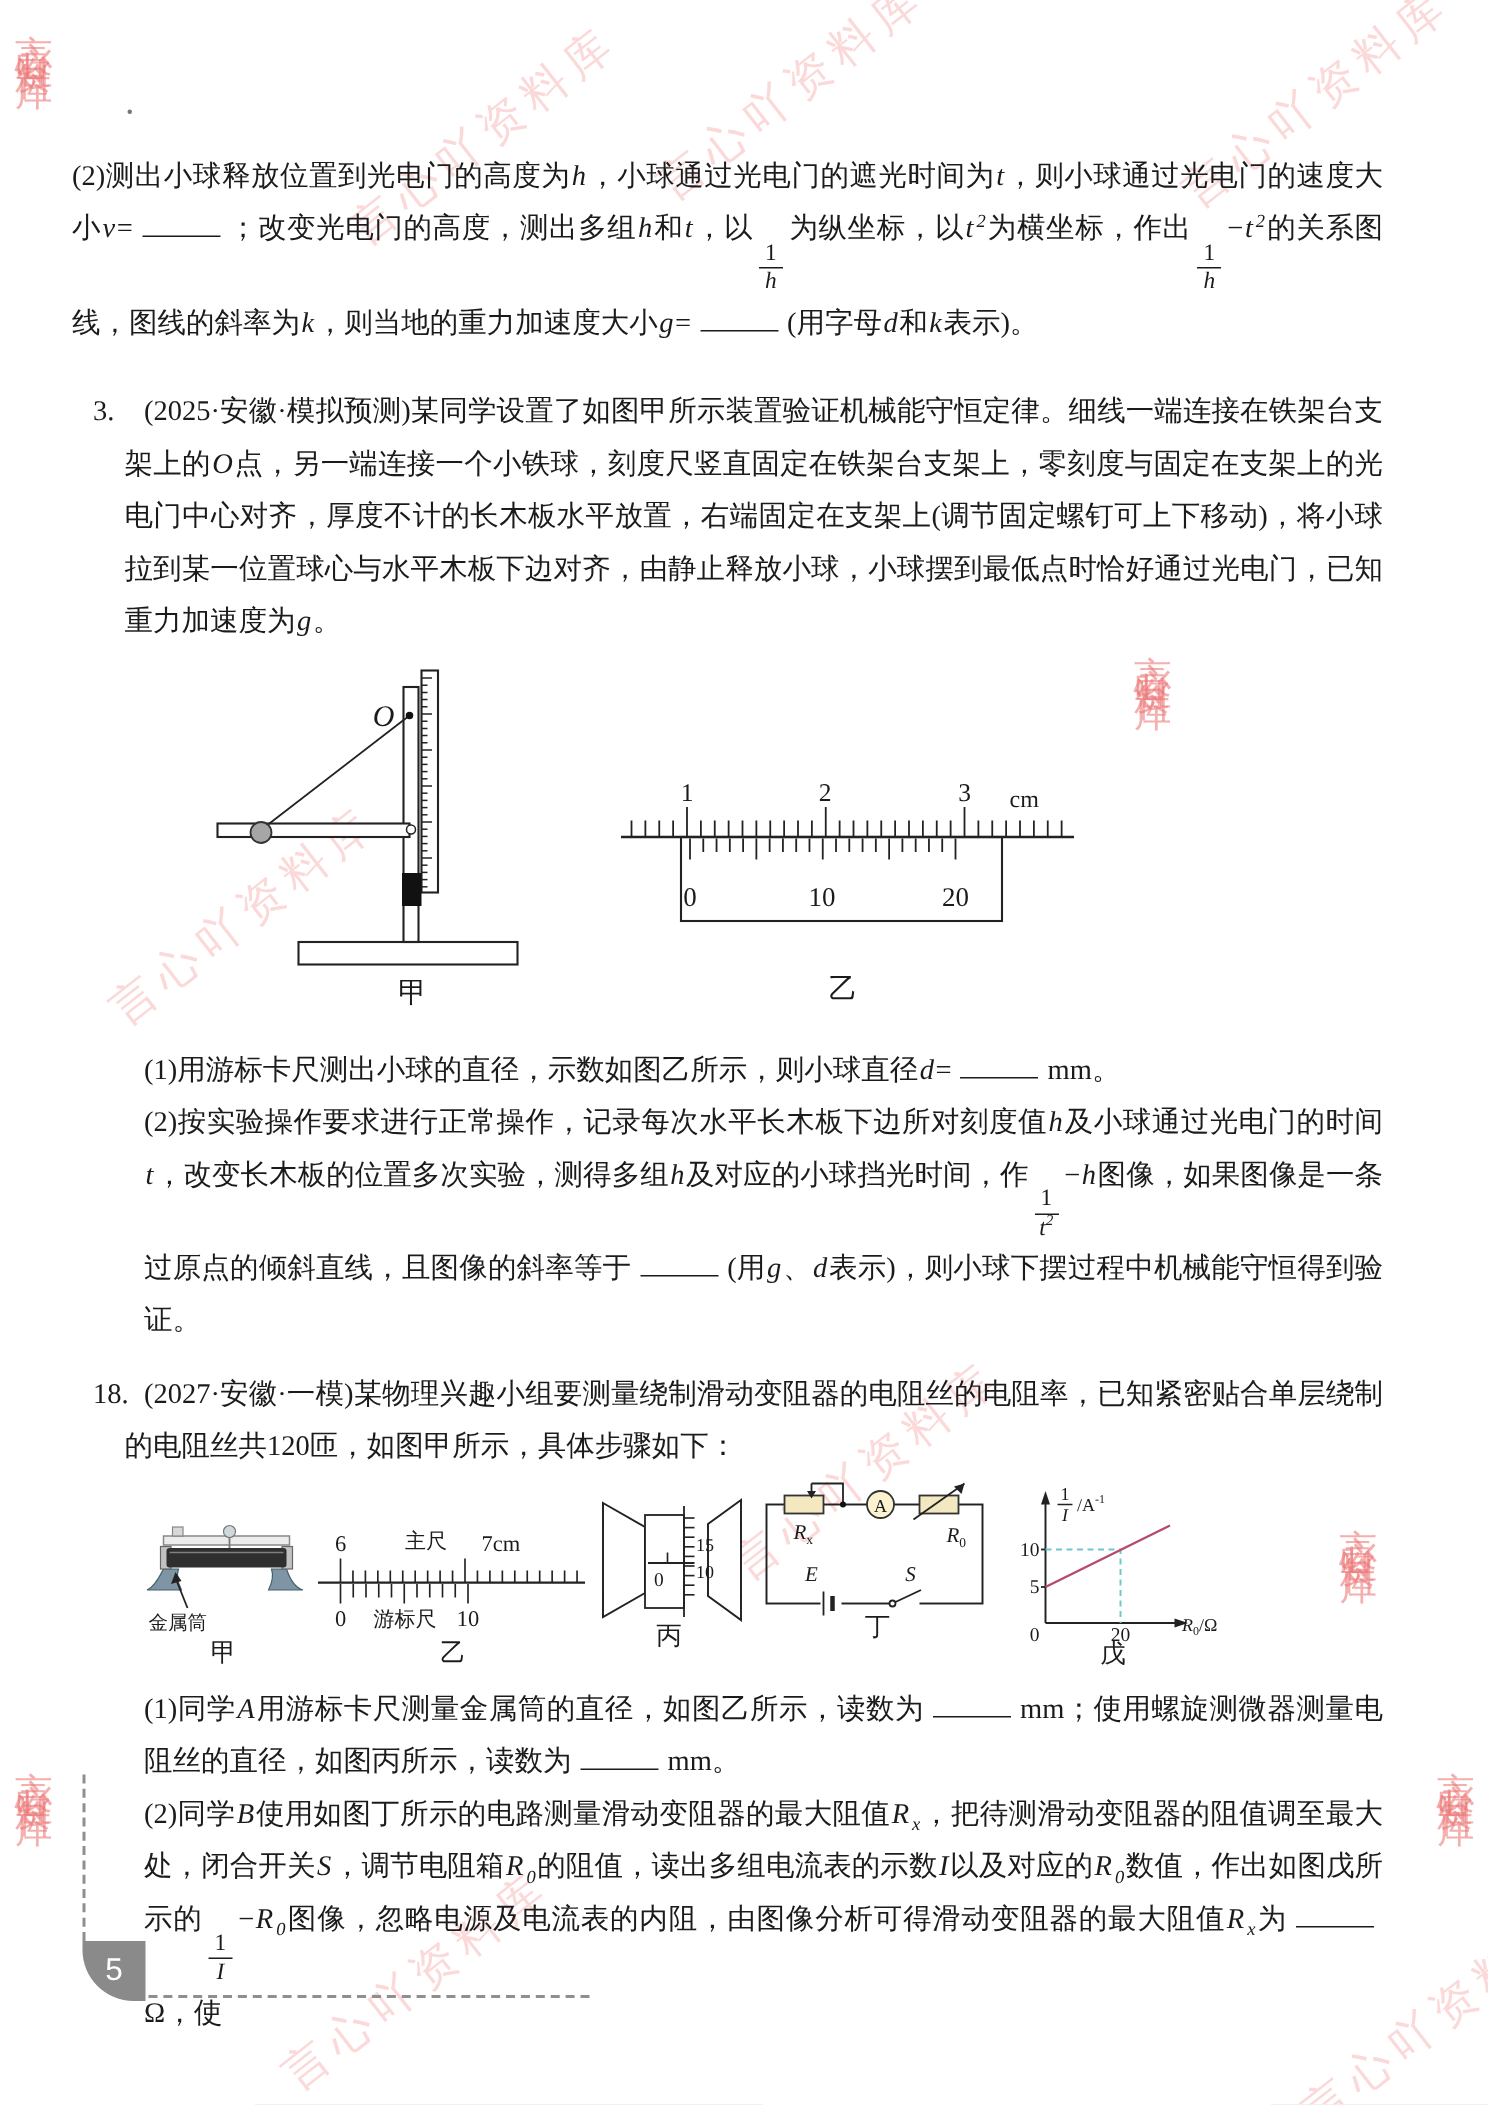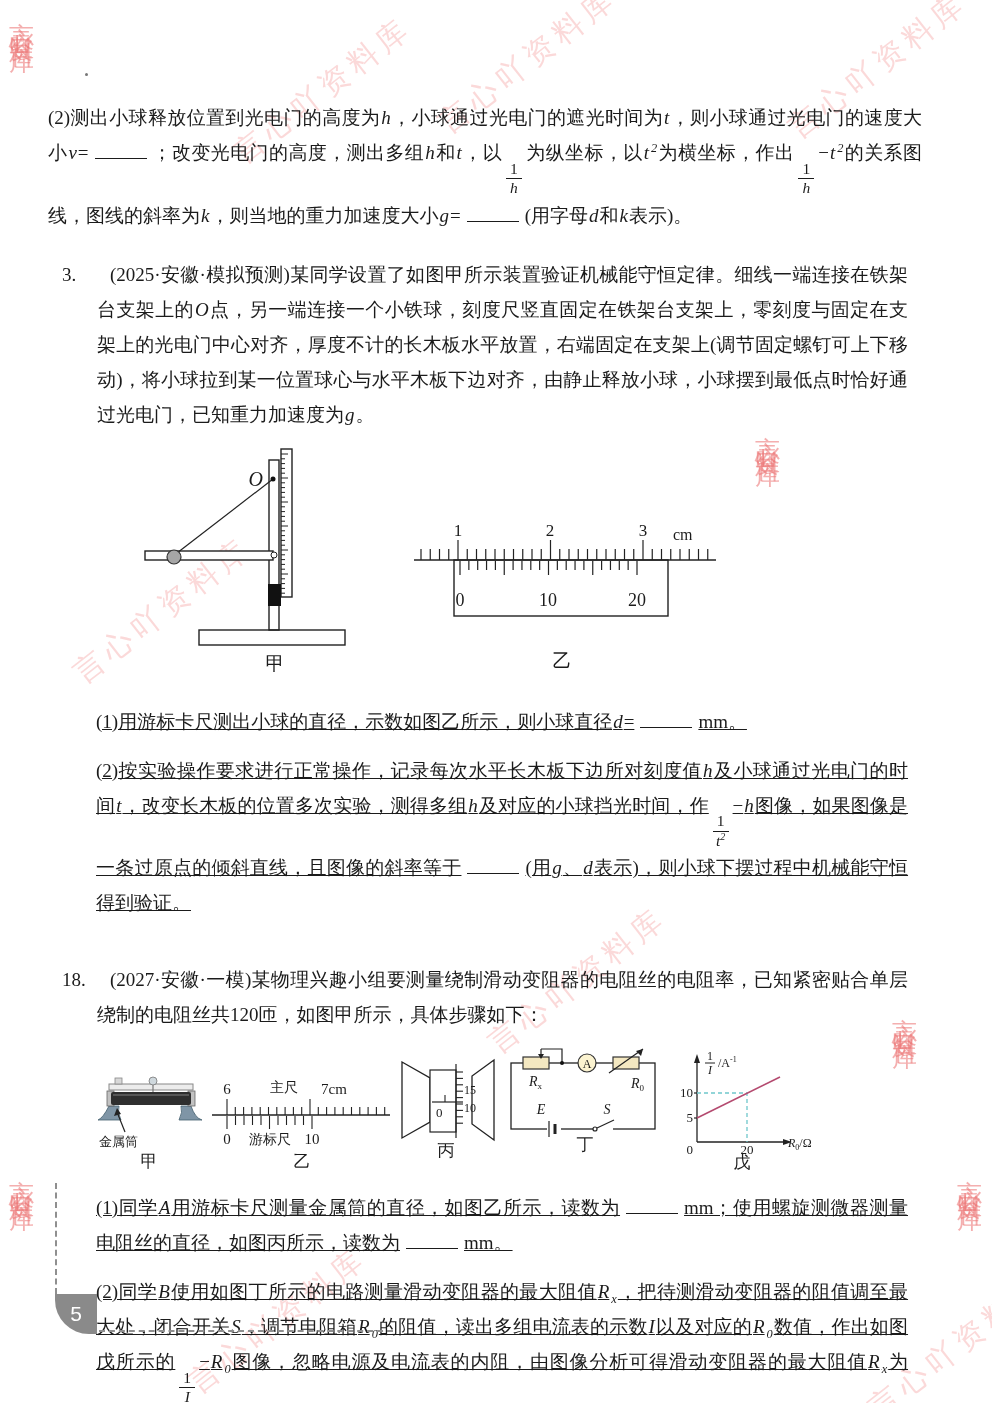--- a/index.html
+++ b/index.html
@@ -1,26 +1,26 @@
 <!DOCTYPE html>
 <html><head>
 <meta charset="utf-8">
 <style>
   html,body{margin:0;padding:0;background:#e8e8e8;}
   .page{
     position:relative;width:992px;height:1403px;margin:0 auto;background:#ffffff;
     font-family:"Liberation Serif","DejaVu Serif",serif;color:#1b1b1b;overflow:hidden;
   }
   .content{position:relative;z-index:2;padding-top:100px;}
-  .para{font-size:19px;line-height:35px;text-align:justify;margin:14px;}
+  .para{font-size:19px;line-height:35px;text-align:justify;margin:0;}
   .intro{margin:0 70px 24px 48px;}
   .question{position:relative;margin:0 70px 0 83px;}
   .qnum{position:absolute;left:-21px;top:0;font-size:19px;line-height:35px;}
   .stem{text-indent:13px;}
-  .qpart{margin-left:13px;text-decoration:underline;}
+  .qpart{margin-left:13px;}
   .q-gap{height:14px;}
   .var{font-style:italic;font-family:"Liberation Serif","DejaVu Serif",serif;padding:0 1px;}
   sup,sub{font-size:0.65em;line-height:0;}
   .blank{display:inline-block;width:52px;height:1em;border-bottom:1.6px solid #1b1b1b;margin:0 6px;vertical-align:baseline;}
   .frac{display:inline-flex;flex-direction:column;align-items:center;vertical-align:-0.95em;margin:0 4px;line-height:1.18;font-size:0.82em;}
   .fn{border-bottom:1.3px solid #1b1b1b;padding:0 4px;text-align:center;}
   .fd{padding:0 2px;}
   .fig-row{position:relative;}
   .fig-row-10{height:244px;margin:12px 0 8px 0;}
   .fig-row-11{height:130px;margin:4px 0 6px 0;}

